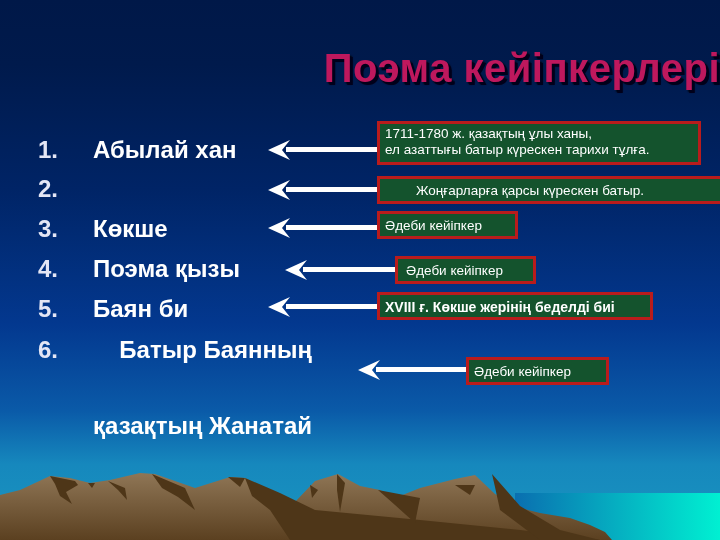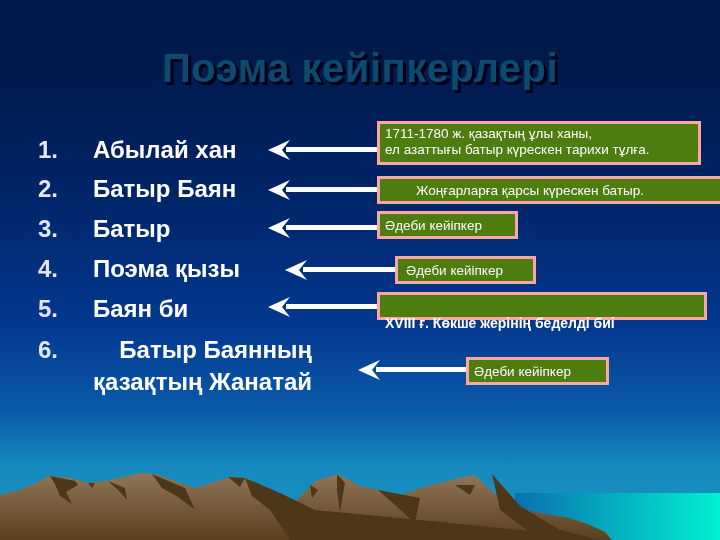--- a/index.html
+++ b/index.html
@@ -2,34 +2,34 @@
 <html><head>
 <meta charset="utf-8">
 <style>
   html, body { margin:0; padding:0; }
   body {
     width:720px; height:540px; overflow:hidden; position:relative;
     background: linear-gradient(to bottom, #001848 0%, #001a4c 12%, #002466 35%, #03388f 60%, #0a5aa8 76%, #1688bd 86%, #1a96c0 100%);
     font-family: "Liberation Sans", sans-serif;
   }
   .title {
-    position:absolute; left:0; width:720px; top:46px; text-align:center;
-    font-size:40px; font-weight:bold; color:#0c4a6e;
+    position:absolute; left:0; width:720px; top:46px; text-align:right;
+    font-size:40px; font-weight:bold; color:#be185d;
     text-shadow: 3px 3px 0 #00001a, 2px 2px 2px #000;
     letter-spacing:0.5px;
   }
   .item {
     position:absolute; left:38px; color:#ffffff; font-weight:bold; font-size:24px;
     line-height:32px; display:flex;
   }
   .item .num { width:55px; color:#e4e6f5; }
   .item .txt { white-space:nowrap;text-align:right; }
   .arrow { position:absolute; height:20px; }
   .box {
-    position:absolute; border:3px solid #fca5a5; background:#4d7c0f;
+    position:absolute; border:3px solid #b91c1c; background:#14532d;
     color:#ffffff; font-size:13.5px; line-height:16px; padding:2px 5px;
     box-sizing:border-box; white-space:nowrap;
   }
   .box.bold { font-weight:bold; font-size:14px; }
   .scene { position:absolute; left:0; top:0; width:720px; height:540px; pointer-events:none; }
 </style>
 </head>
 <body>
 
 <svg class="scene" viewBox="0 0 720 540" width="720" height="540">
@@ -61,37 +61,36 @@
 </svg>
 
 <div class="title">Поэма кейіпкерлері</div>
 
 <div class="item" style="top:134px;">
   <span class="num">1.</span>
   <span class="txt">Абылай хан</span>
 </div>
 <div class="item" style="top:173px;">
   <span class="num">2.</span>
-  <span class="txt">Батыр Баян</span>
 </div>
 <div class="item" style="top:213px;">
   <span class="num">3.</span>
-  <span class="txt">Батыр</span>
+  <span class="txt">Көкше</span>
 </div>
 <div class="item" style="top:253px;">
   <span class="num">4.</span>
   <span class="txt">Поэма қызы</span>
 </div>
 <div class="item" style="top:293px;">
   <span class="num">5.</span>
   <span class="txt">Баян би</span>
 </div>
 <div class="item" style="top:334px;">
   <span class="num">6.</span>
-  <span class="txt" style="display:flex;flex-direction:column;">
+  <span class="txt" style="display:flex;flex-direction:column;gap:44px;">
     <span>Батыр Баянның</span>
     <span>қазақтың Жанатай</span>
   </span>
 </div>
 
 <svg class="arrow" style="left:268px;top:140px;" width="110" height="20">
   <rect x="18" y="7" width="92" height="5" fill="#fff"></rect>
     <path d="M0,10 L22,0 L14,10 L22,20 Z" fill="#fff"></path>
 </svg>
 <svg class="arrow" style="left:268px;top:180px;" width="110" height="20">
@@ -121,18 +120,18 @@
 </div>
 <div class="box" style="left:377px;top:176px;width:370px;height:28px;padding-top:4px;padding-left:36px;">
   <span>Жоңғарларға қарсы күрескен батыр.</span>
 </div>
 <div class="box" style="left:377px;top:211px;width:141px;height:28px;padding-top:4px;">
   <span>Әдеби кейіпкер</span>
 </div>
 <div class="box" style="left:395px;top:256px;width:141px;height:28px;padding-top:4px;padding-left:8px;">
   <span>Әдеби кейіпкер</span>
 </div>
-<div class="box bold" style="left:377px;top:292px;width:330px;height:28px;padding-top:20px;">
+<div class="box bold" style="left:377px;top:292px;width:276px;height:28px;padding-top:4px;">
   <span>XVIII ғ. Көкше жерінің беделді биі</span>
 </div>
 <div class="box" style="left:466px;top:357px;width:143px;height:28px;padding-top:4px;">
   <span>Әдеби кейіпкер</span>
 </div>
 
 </body></html>

